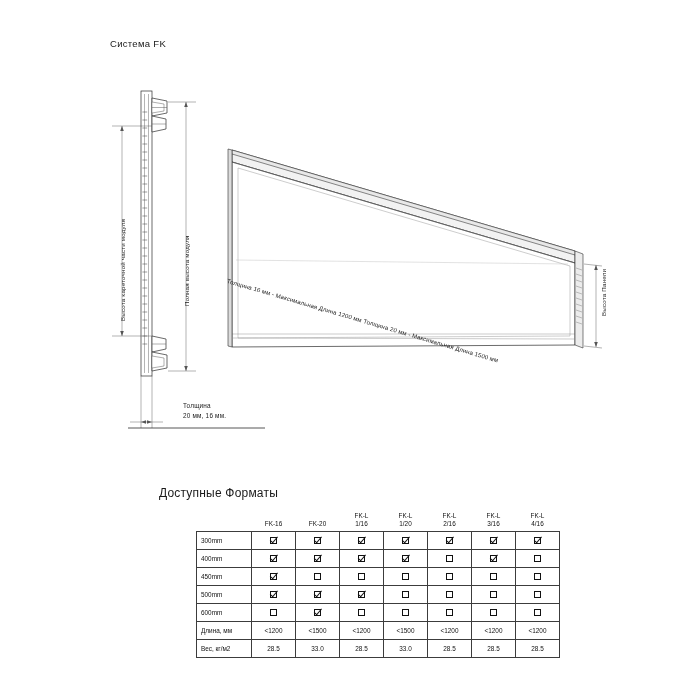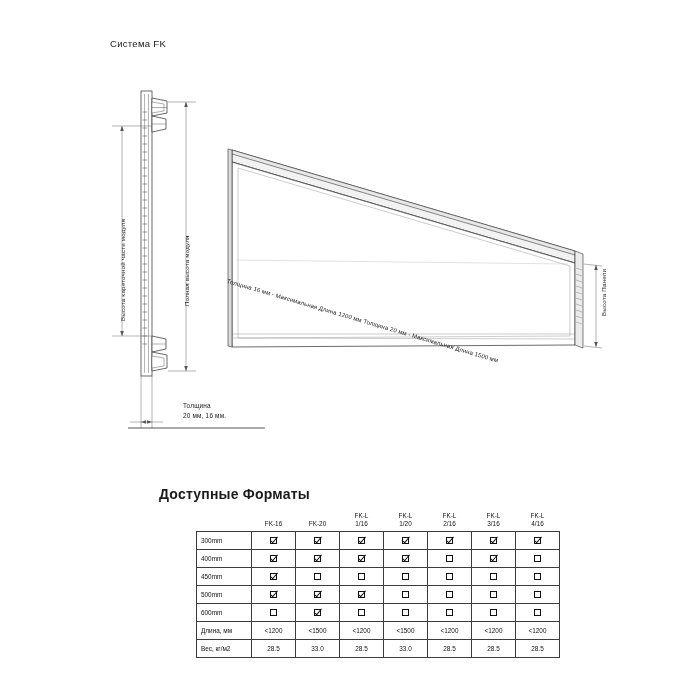--- a/index.html
+++ b/index.html
@@ -77,24 +77,23 @@
     white-space: nowrap;
     transform-origin: 0 0;
     letter-spacing: .15px;
   }
 
   
   .table-title {
     position: absolute;
     left: 159px;
     top: 470px;
-    font-size: 14px;
+    font-size: 12px;
     color: #1a1a1a;
     letter-spacing: .2px;
-    font-weight: bold;
   }
 
   .fmt-table {
     position: absolute;
     left: 196px;
     top: 487px;
     border-collapse: collapse;
     font-size: 6.4px;
     color: #111;
   }

